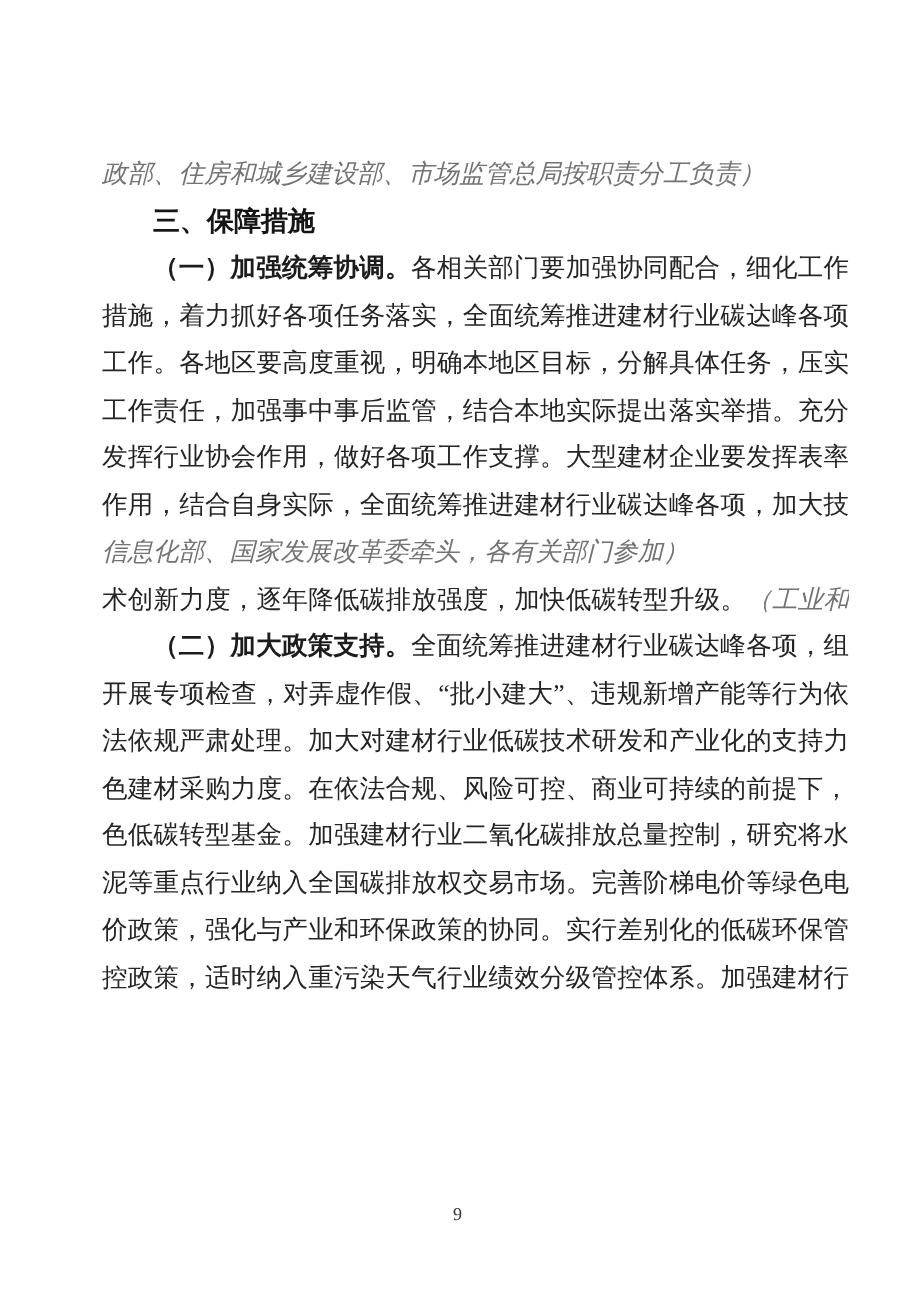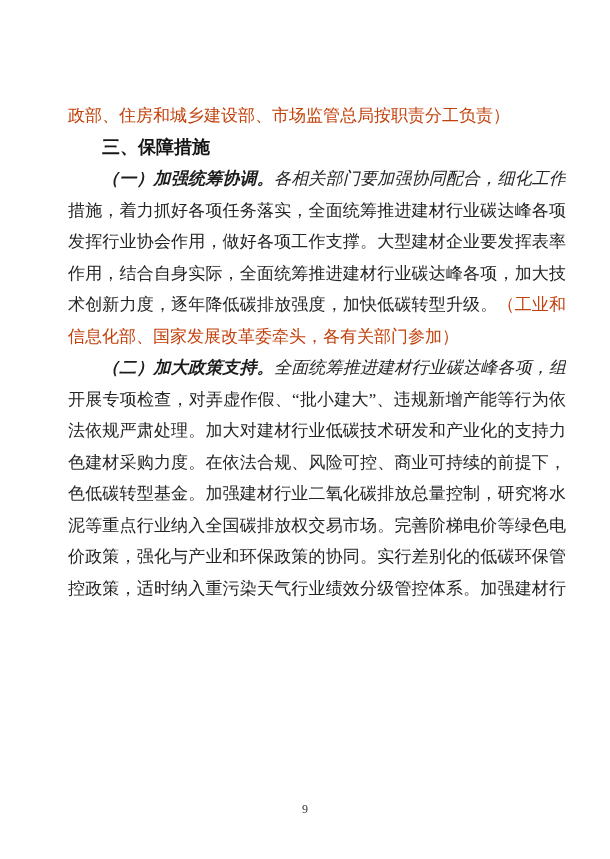--- a/index.html
+++ b/index.html
@@ -28,35 +28,35 @@
     color: #242424;
     text-align: justify;
     text-align-last: left;
     overflow: hidden;
   }
   .line.fill {
     text-align-last: justify;
   }
   .line.indent {
     text-indent: 34px;
-    font-style: italic;
   }
   .line.heading {
     font-weight: 700;
     font-size: 18px;
     color: #151515;
     text-indent: 34px;
     font-family: Liberation Serif, serif;
   }
   .bold {
     font-weight: 700;
     color: #1c1c1c;
   }
   .kai {
-    color: #c2410c;
+    font-style: italic;
+    color: #737373;
   }
   .page-num {
     position: absolute;
     top: 802px;
     left: 0;
     width: 100%;
     text-align: center;
     font-size: 12px;
     color: #333333;
     font-family: "Liberation Serif", "DejaVu Serif", serif;
@@ -69,29 +69,31 @@
   <div class="content">
 
     <div class="line"><span class="kai">政部、住房和城乡建设部、市场监管总局按职责分工负责）</span></div>
 
     <div class="line heading">三、保障措施</div>
 
     <div class="line fill indent"><span class="bold">（一）加强统筹协调。</span><span>各相关部门要加强协同配合，细化工作</span></div>
 
     <div class="line fill"><span>措施，着力抓好各项任务落实，全面统筹推进建材行业碳达峰各项</span></div>
 
+    <div class="line fill"><span>工作。各地区要高度重视，明确本地区目标，分解具体任务，压实</span></div>
 
+    <div class="line fill"><span>工作责任，加强事中事后监管，结合本地实际提出落实举措。充分</span></div>
 
     <div class="line fill"><span>发挥行业协会作用，做好各项工作支撑。大型建材企业要发挥表率</span></div>
 
     <div class="line fill"><span>作用，结合自身实际，全面统筹推进建材行业碳达峰各项，加大技</span></div>
 
+    <div class="line"><span class="kai">信息化部、国家发展改革委牵头，各有关部门参加）</span></div>
+
     <div class="line fill"><span>术创新力度，逐年降低碳排放强度，加快低碳转型升级。</span><span class="kai">（工业和</span></div>
-
-    <div class="line"><span class="kai">信息化部、国家发展改革委牵头，各有关部门参加）</span></div>
 
     <div class="line fill indent"><span class="bold">（二）加大政策支持。</span><span>全面统筹推进建材行业碳达峰各项，组织</span></div>
 
     <div class="line fill"><span>开展专项检查，对弄虚作假、“批小建大”、违规新增产能等行为依</span></div>
 
     <div class="line fill"><span>法依规严肃处理。加大对建材行业低碳技术研发和产业化的支持力</span></div>
 
 
     <div class="line fill"><span>色建材采购力度。在依法合规、风险可控、商业可持续的前提下，</span></div>
 

